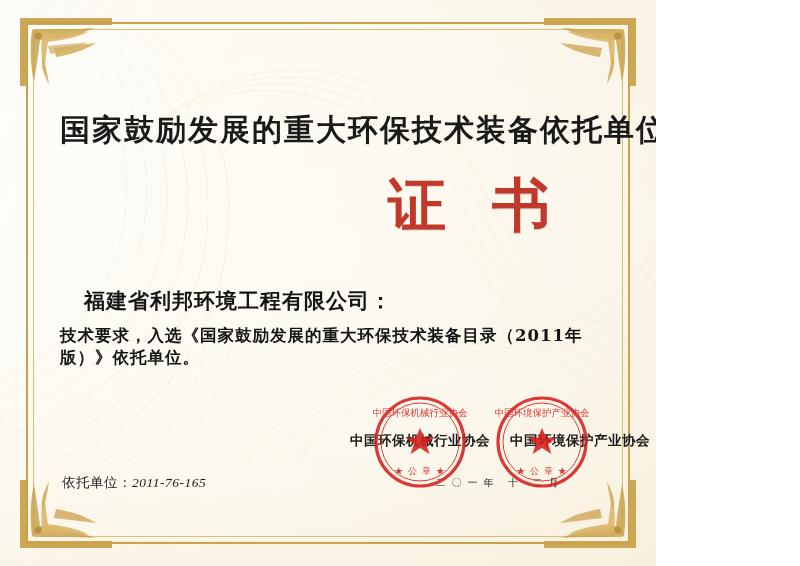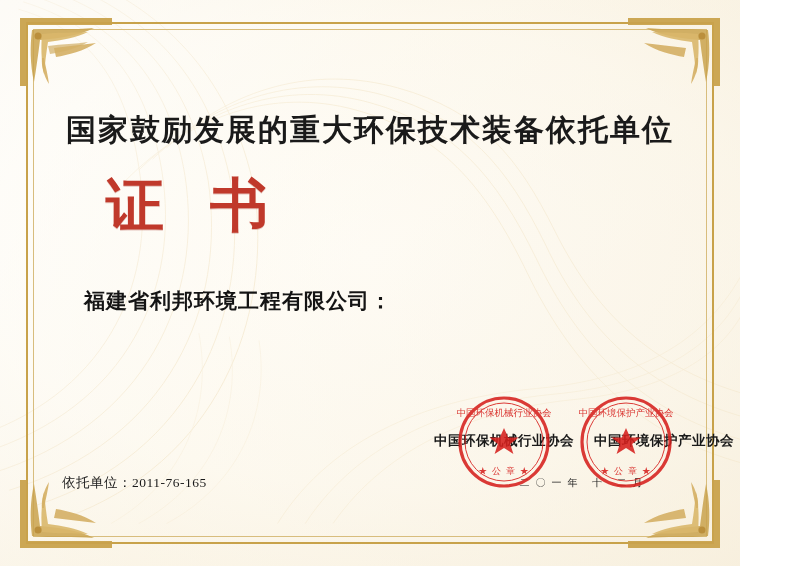--- a/index.html
+++ b/index.html
@@ -8,21 +8,21 @@
   }
   body {
     width: 800px;
     height: 566px;
     background: #ffffff;
     font-family: "Liberation Serif", serif;
     overflow: hidden;
   }
   .certificate {
     position: relative;
-    width: 740px;
+    width: 656px;
     height: 566px;
     background:
       radial-gradient(ellipse 700px 420px at 50% 45%, #fffefb 0%, #fdfaf2 55%, #f7efdd 100%);
     overflow: hidden;
   }
   
   .bg-swirls {
     position: absolute;
     inset: 0;
     pointer-events: none;
@@ -70,21 +70,21 @@
     text-align: center;
     margin-top: 58px;
     font-family: "DejaVu Serif", serif;
     font-size: 30px;
     font-weight: 700;
     color: #1a1a1a;
     letter-spacing: 2px;
     white-space: nowrap;
   }
   .big-word {
-    text-align: left;
+    text-align: right;
     margin-top: 16px;
     color: #c0392b;
     font-family: "DejaVu Serif", serif;
     font-size: 58px;
     font-weight: 700;
     letter-spacing: 46px;
     text-indent: 46px;
     text-shadow: 0 1px 0 rgba(150,30,20,0.25);
   }
   .body-block {
@@ -155,21 +155,21 @@
   }
   .cert-no {
     position: absolute;
     left: 62px;
     bottom: 74px;
     font-family: "DejaVu Serif", serif;
     font-size: 13.5px;
     color: #1a1a1a;
     letter-spacing: 0.5px;
   }
-  .cert-no .num { font-family: "Liberation Serif", serif; }
+  .cert-no .num { font-family: "Liberation Serif", serif; font-style: italic; }
 </style>
 </head>
 <body>
 
 <div class="certificate">
 
   <svg class="bg-swirls" viewBox="0 0 800 566" preserveAspectRatio="none">
     <g fill="none" stroke="#e7cf9e" stroke-width="1" opacity="0.85">
       <path d="M-20,470 C120,420 170,300 150,180 C135,80 90,30 20,10"></path>
       <path d="M-20,490 C140,440 195,310 175,185 C158,80 108,28 25,2"></path>
@@ -253,20 +253,21 @@
   <div class="content">
 
     <div class="title">国家鼓励发展的重大环保技术装备依托单位</div>
 
     <div class="big-word">证书</div>
 
     <div class="body-block">
       <div class="recipient">福建省利邦环境工程有限公司：</div>
 
 
+      <div class="para2">技术要求，入选《国家鼓励发展的重大环保技术装备目录（2011年版）》依托单位。</div>
     </div>
   </div>
 
   <div class="sig-area">
     <div class="issuers">
       <span>中国环保机械行业协会</span>
       <span>中国环境保护产业协会</span>
     </div>
     <div class="date-line">
       <span>二〇一</span><span>年</span>

